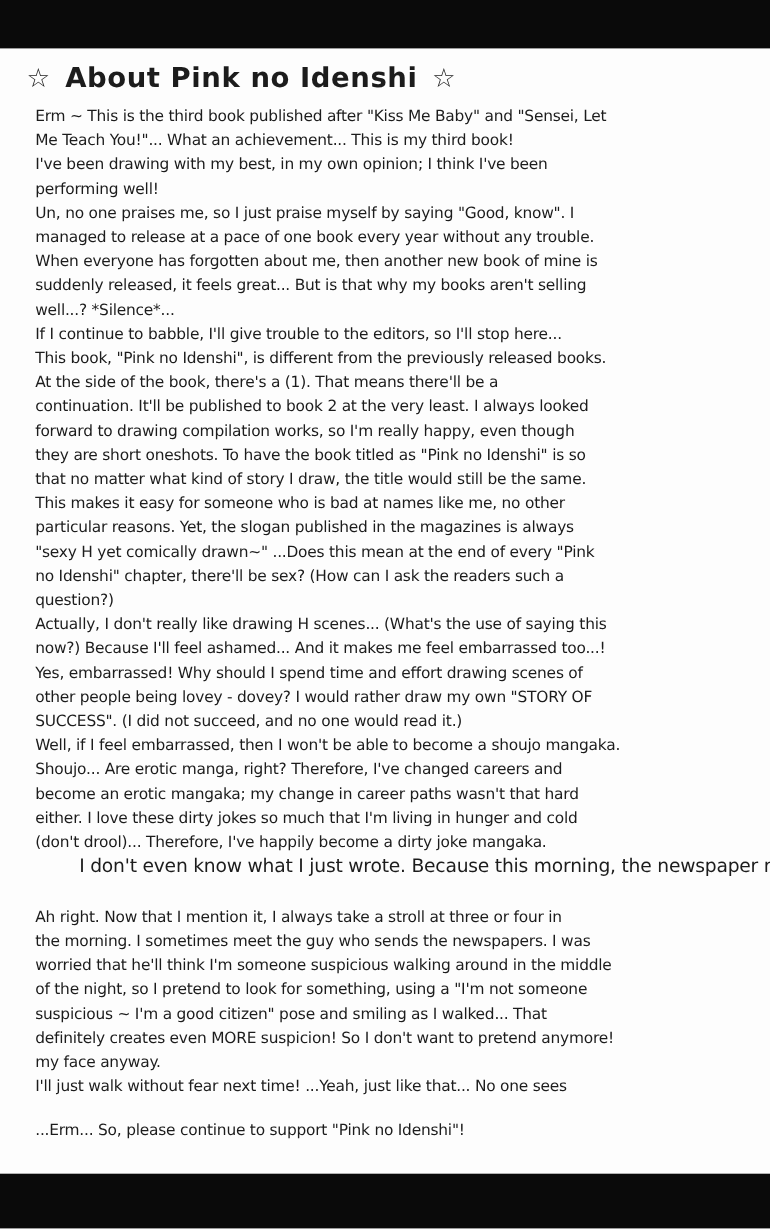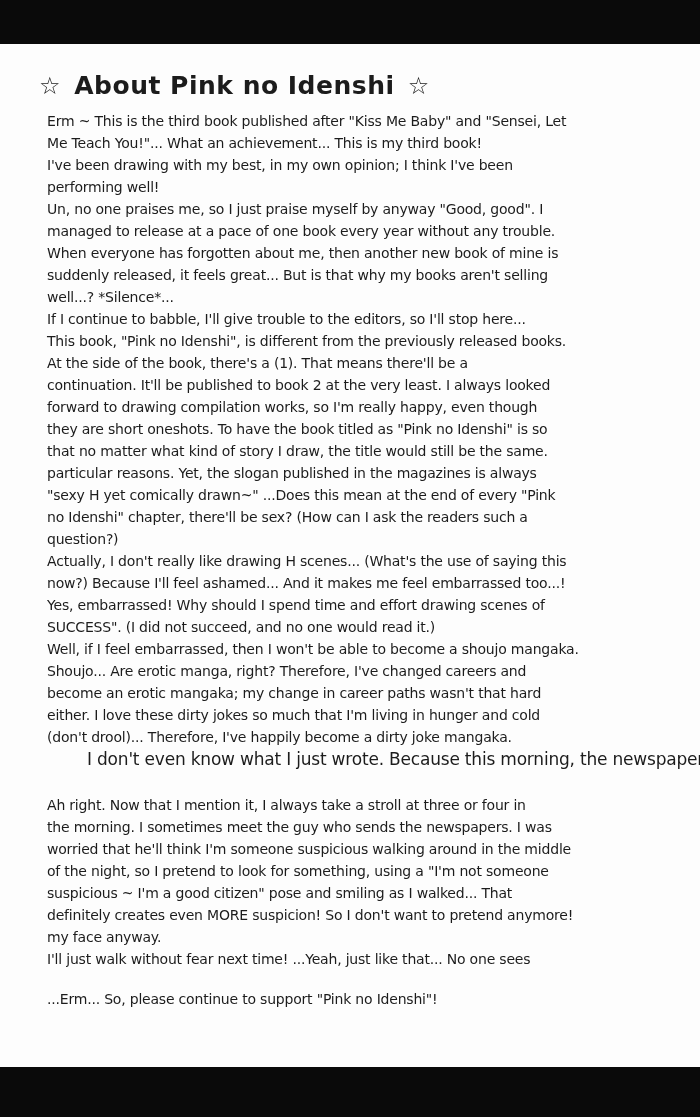--- a/index.html
+++ b/index.html
@@ -24,21 +24,21 @@
   }
   .bar-top { top: 0; height: 44px; }
   .bar-bottom { bottom: 0; height: 50px; }
 
   .content {
     position: absolute;
     top: 44px;
     left: 0;
     width: 700px;
     height: 880px;
-    padding: 15px;
+    padding: 0;
     box-sizing: border-box;
   }
   .page-title {
     margin: 12px 0 10px 20px;
     font-size: 25px;
     font-weight: bold;
     letter-spacing: 0.5px;
     white-space: nowrap;
   }
   .page-title .star {
@@ -71,39 +71,41 @@
   <div class="content">
     <h1 class="page-title"><span class="star">☆</span> <span>About Pink no Idenshi</span> <span class="star">☆</span></h1>
 
     <div class="body-text">
 
       <div>
         <div class="line">Erm ~  This is the third book published after "Kiss Me Baby" and "Sensei, Let</div>
         <div class="line">Me Teach You!"... What an achievement... This is my third book!</div>
         <div class="line">I've been drawing with my best, in my own opinion; I think I've been</div>
         <div class="line">performing well!</div>
-        <div class="line">Un, no one praises me, so I just praise myself by anyway "Good, good". I</div>
+        <div class="line">Un, no one praises me, so I just praise myself by saying "Good, know". I</div>
         <div class="line">managed to release at a pace of one book every year without any trouble.</div>
         <div class="line">When everyone has forgotten about me, then another new book of mine is</div>
         <div class="line">suddenly released, it feels great... But is that why my books aren't selling</div>
         <div class="line">well...? *Silence*...</div>
         <div class="line">If I continue to babble, I'll give trouble to the editors, so I'll stop here...</div>
         <div class="line">This book, "Pink no Idenshi", is different from the previously released books.</div>
         <div class="line">At the side of the book, there's a (1). That means there'll be a</div>
         <div class="line">continuation.  It'll be published to book 2 at the very least.  I always looked</div>
         <div class="line">forward to drawing compilation works, so I'm really happy, even though</div>
         <div class="line">they are short oneshots.  To have the book titled as "Pink no Idenshi" is so</div>
         <div class="line">that no matter what kind of story I draw, the title would still be the same.</div>
+        <div class="line">This makes it easy for someone who is bad at names like me, no other</div>
         <div class="line">particular reasons.  Yet, the slogan published in the magazines is always</div>
         <div class="line">"sexy H yet comically drawn~" ...Does this mean at the end of every "Pink</div>
         <div class="line">no Idenshi" chapter, there'll be sex? (How can I ask the readers such a</div>
         <div class="line">question?)</div>
         <div class="line">Actually, I don't really like drawing H scenes... (What's the use of saying this</div>
         <div class="line">now?) Because I'll feel ashamed... And it makes me feel embarrassed too...!</div>
         <div class="line">Yes, embarrassed! Why should I spend time and effort drawing scenes of</div>
+        <div class="line">other people being lovey - dovey? I would rather draw my own "STORY OF</div>
         <div class="line">SUCCESS".  (I did not succeed, and no one would read it.)</div>
         <div class="line">Well, if I feel embarrassed, then I won't be able to become a shoujo mangaka.</div>
         <div class="line">Shoujo... Are erotic manga, right? Therefore, I've changed careers and</div>
         <div class="line">become an erotic mangaka; my change in career paths wasn't that hard</div>
         <div class="line">either.  I love these dirty jokes so much that I'm living in hunger and cold</div>
         <div class="line">(don't drool)... Therefore, I've happily become a dirty joke mangaka.</div>
       </div>
 
       <div class="note">
         <div class="line">I don't even know what I just wrote.  Because this morning, the newspaper man...</div>

